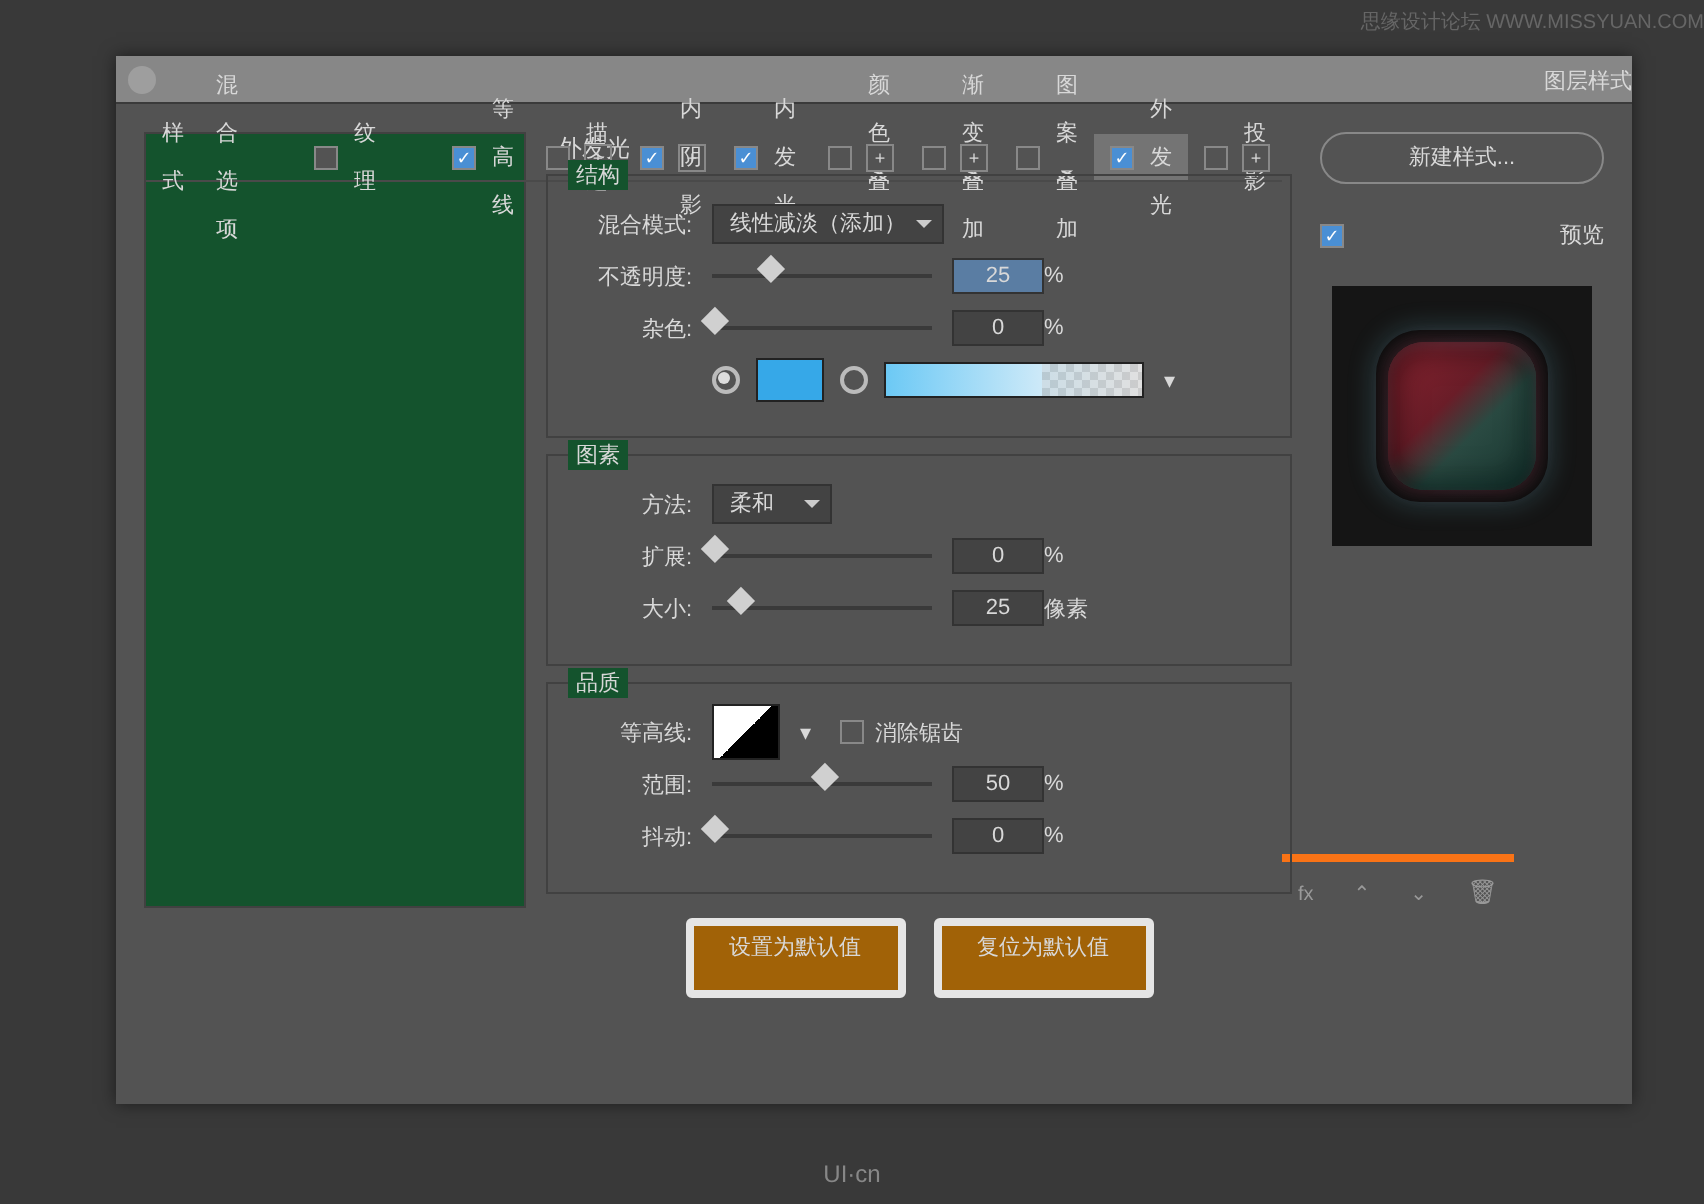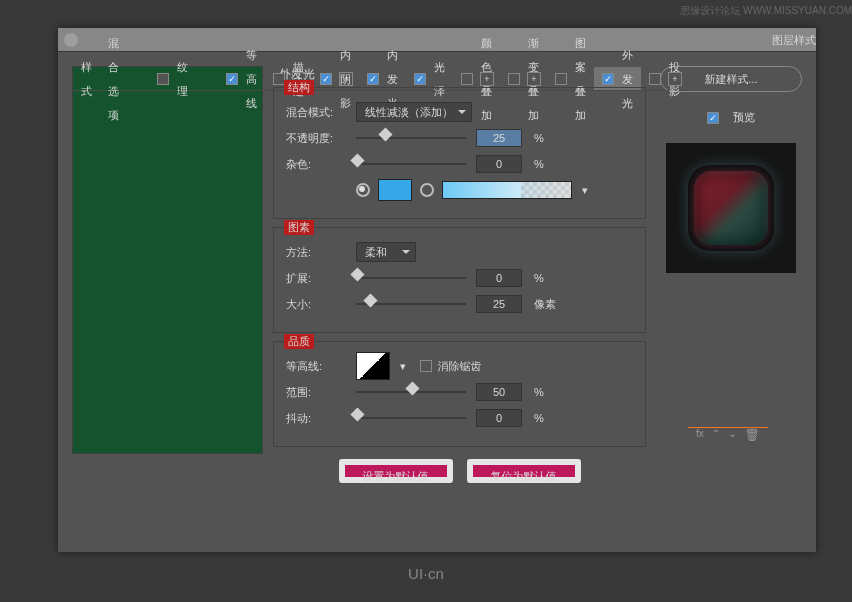--- a/index.html
+++ b/index.html
@@ -12,51 +12,51 @@
 .left-panel{width:205px;padding:14px 0 0 14px}
 .style-list{border:1px solid #414141;height:388px;background:#14532d;display:flex;flex-direction:row}
 .style-item{height:24px;line-height:24px;padding:0 8px;display:flex;align-items:center;border-bottom:1px solid #4a4a4a;position:relative}
 .style-item.selected{background:#747474}
 .style-item.indent{padding-left:30px}
 .cb{width:12px;height:12px;border:1px solid #888;margin-right:8px;display:inline-flex;align-items:center;justify-content:center;flex-shrink:0}
 .cb.checked{background:#4a8fd4}
 .cb.checked::after{content:"✓";font-size:9px;color:#fff}
 .cb.empty{background:#535353}
 .addfx{position:absolute;right:6px;top:5px;width:14px;height:14px;border:1px solid #888;display:flex;align-items:center;justify-content:center;font-size:9px}
-.list-footer{margin-top:auto;height:26px;display:flex;align-items:flex-start;padding:0 8px;border-top:1px solid #f97316;gap:8px}
+.list-footer{margin-top:auto;height:26px;display:flex;align-items:flex-end;padding:0 8px;border-top:4px solid #f97316;gap:20px}
 .list-footer span{font-size:10px;color:#999}
 .list-footer .trash{margin-left:auto;font-size:12px}
 .center-panel{flex:1;padding:14px 10px 0 10px}
 .section{border:1px solid #414141;padding:8px 12px 12px;margin-bottom:8px;position:relative}
-.section-title{position:absolute;top:-8px;left:10px;background:#b91c1c;padding:0 4px;font-size:11px}
+.section-title{position:absolute;top:-8px;left:10px;background:#14532d;padding:0 4px;font-size:11px}
 .row{display:flex;align-items:center;margin:6px 0;height:20px}
-.lbl{width:60px;margin-right:10px}
+.lbl{width:60px;text-align:right;margin-right:10px}
 .dropdown{background:#434343;border:1px solid #333;height:20px;padding:0 18px 0 8px;line-height:18px;position:relative;font-size:11px}
 .dropdown::after{content:"";position:absolute;right:5px;top:7px;border:4px solid transparent;border-top-color:#ccc}
 .slider{width:110px;height:14px;position:relative;margin-right:10px}
 .slider::before{content:"";position:absolute;top:6px;left:0;right:0;height:2px;background:#3a3a3a}
 .thumb{position:absolute;top:2px;width:10px;height:10px;background:#d0d0d0;transform:rotate(45deg) translateX(-5px)}
-.numbox{width:46px;height:18px;background:#434343;border:1px solid #333;text-align:center;line-height:16px;margin-right:12px}
+.numbox{width:46px;height:18px;background:#434343;border:1px solid #333;text-align:center;line-height:16px;margin-right:0}
 .unit{font-size:11px}
 .color-row{display:flex;align-items:center;gap:8px;padding-left:70px}
 .radio{width:14px;height:14px;border-radius:7px;border:2px solid #bbb;display:inline-block}
 .radio.on::after{content:"";display:block;width:6px;height:6px;background:#ddd;border-radius:3px;margin:1px}
 .swatch{width:34px;height:22px;background:#36a8e8;border:1px solid #222}
 .gradient{width:130px;height:18px;background:linear-gradient(90deg,#6cc9f5,#cce9f8 60%,#eee 100%);border:1px solid #222;position:relative}
 .gradient::after{content:"";position:absolute;right:0;top:0;bottom:0;width:50px;background:repeating-conic-gradient(#999 0 25%,#ccc 0 50%) 0 0/8px 8px;opacity:.4}
 .contour{width:34px;height:28px;border:1px solid #222;background:linear-gradient(135deg,#fff 50%,#000 50%);margin-right:10px}
 .btn-row{display:flex;gap:14px;justify-content:center;margin-top:12px}
-.flat-btn{background:#be185d;border:6px solid #e5e5e5;height:24px;padding:0 18px;line-height:22px;border-radius:3px}
+.flat-btn{background:#a16207;border:4px solid #e5e5e5;height:40px;padding:0 18px;line-height:22px;border-radius:3px}
 .right-panel{width:160px;padding:14px 14px 0 4px}
 .rbtn{height:26px;border:1px solid #888;border-radius:14px;text-align:center;line-height:24px;margin-bottom:8px;background:#535353}
-.preview-cb{display:flex;align-items:center;justify-content:center;gap:6px;margin:18px 0}
+.preview-cb{display:flex;align-items:center;justify-content:space-between;gap:6px;margin:18px 0}
 .preview-img{width:130px;height:130px;background:#151515;margin:8px auto 0;position:relative;overflow:hidden}
 .preview-img::before{content:"";position:absolute;inset:22px;border-radius:22px;background:radial-gradient(circle at 50% 50%,rgba(80,220,220,.12),transparent 70%);box-shadow:0 0 14px rgba(120,220,240,.25),inset 0 0 8px rgba(0,0,0,.6)}
 .preview-img::after{content:"";position:absolute;inset:28px;border-radius:18px;background:linear-gradient(135deg,#8a2330,#6a1d28 40%,#2a4a42 60%,#183630);box-shadow:inset 0 0 18px rgba(0,0,0,.8),inset 0 3px 6px rgba(240,120,150,.3),inset -3px -3px 8px rgba(30,100,90,.4),0 0 10px rgba(200,60,100,.25)}
-.bottom-logo{position:absolute;bottom:20px;left:50%;transform:translateX(-50%);font-size:15px;color:#878787}
+.bottom-logo{position:absolute;bottom:8px;left:50%;transform:translateX(-50%);font-size:12px;color:#878787}
 </style>
 </head>
 <body>
 
 <div class="watermark">思缘设计论坛 WWW.MISSYUAN.COM</div>
 
 <div class="dialog">
   <div class="titlebar">
     <div class="close-btn"></div>
     <span>图层样式</span>
@@ -87,24 +87,20 @@
         <div class="style-item">
             <span class="cb checked"></span>
             <span>内阴影</span>
             <span class="addfx">+</span>
           </div>
         <div class="style-item">
             <span class="cb checked"></span>
             <span>内发光</span>
           </div>
         <div class="style-item">
-            <span class="cb checked"></span>
-            <span>光泽</span>
-          </div>
-        <div class="style-item">
             <span class="cb empty"></span>
             <span>颜色叠加</span>
             <span class="addfx">+</span>
           </div>
         <div class="style-item">
             <span class="cb empty"></span>
             <span>渐变叠加</span>
             <span class="addfx">+</span>
           </div>
         <div class="style-item">

